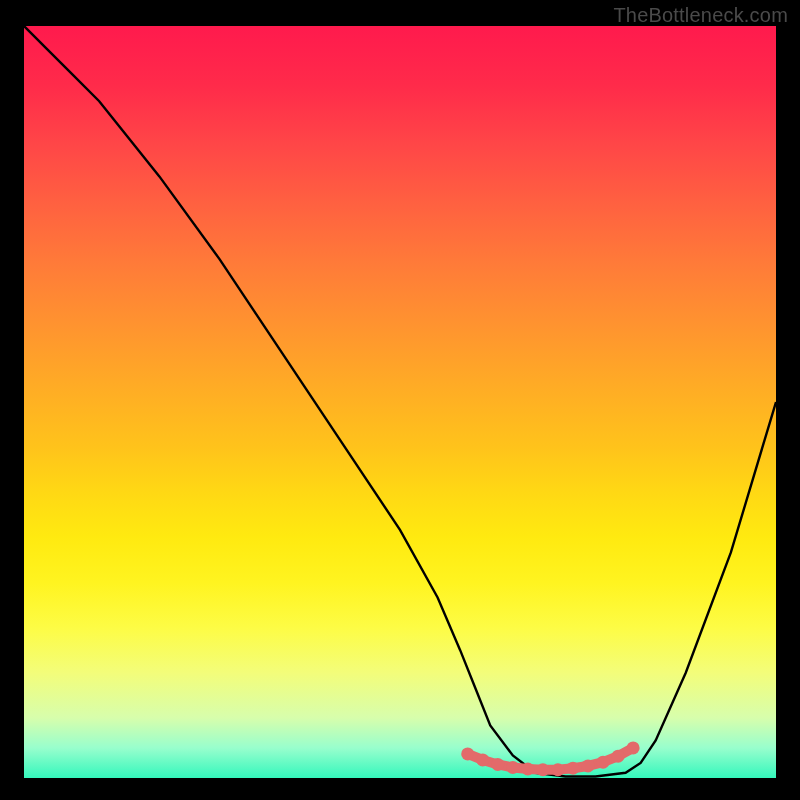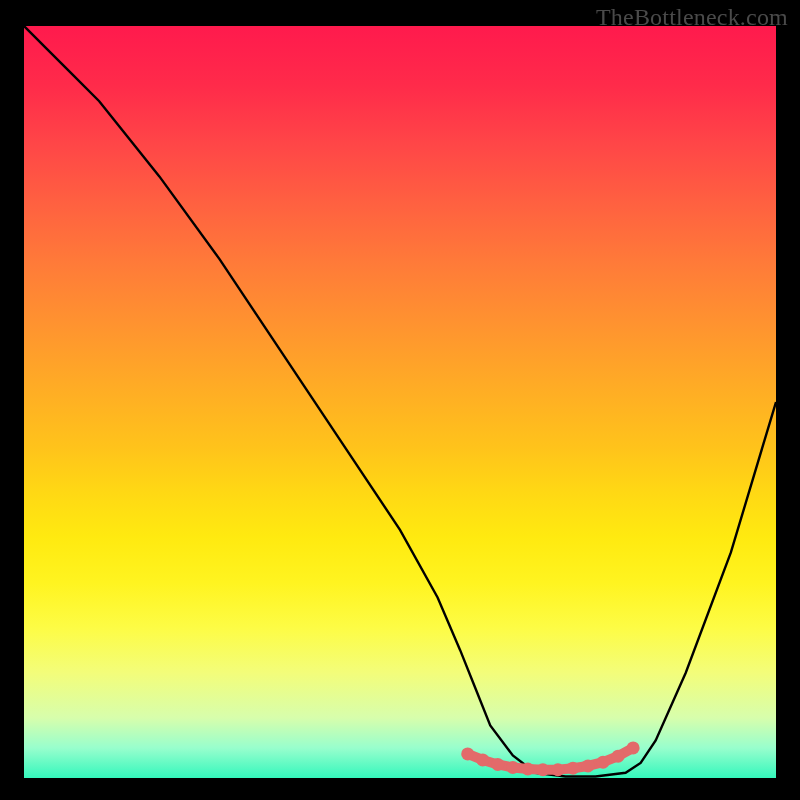--- a/index.html
+++ b/index.html
@@ -50,22 +50,22 @@
     top: 0;
     width: 752px;
     height: 752px;
     pointer-events: none;
   }
   .attribution {
     position: absolute;
     top: 4px;
     right: 12px;
     color: #4a4a4a;
-    font-family: Liberation Serif, serif;
-    font-size: 24px;
+    font-family: Liberation Sans, sans-serif;
+    font-size: 20px;
     letter-spacing: 0.2px;
     user-select: none;
   }
 </style>
 </head>
 <body>
 
 <div class="attribution">TheBottleneck.com</div>
 
 <div class="frame">

